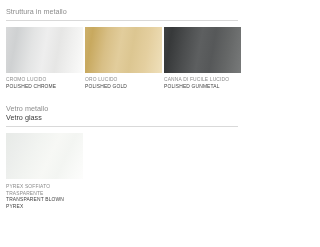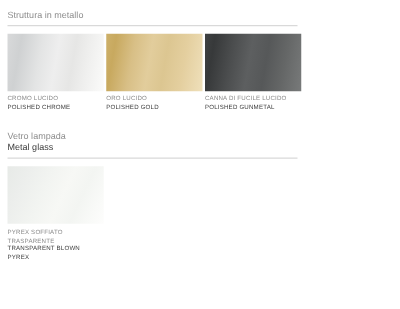--- a/index.html
+++ b/index.html
@@ -158,22 +158,22 @@
           <div class="cap-line cap-en">POLISHED GUNMETAL</div>
         </div>
       </div>
 
     </div>
   </div>
 
   <div class="block-glass">
 
     <div class="section-head">
-      <div class="head-line head-it">Vetro lampada</div>
-      <div class="head-line head-en">Metal glass</div>
+      <div class="head-line head-it">Vetro metallo</div>
+      <div class="head-line head-en">Vetro glass</div>
     </div>
 
     <div class="rule"></div>
 
     <div class="swatch-row">
       <div class="swatch-cell">
         <span class="swatch sw-glass"></span>
       </div>
     </div>
 

